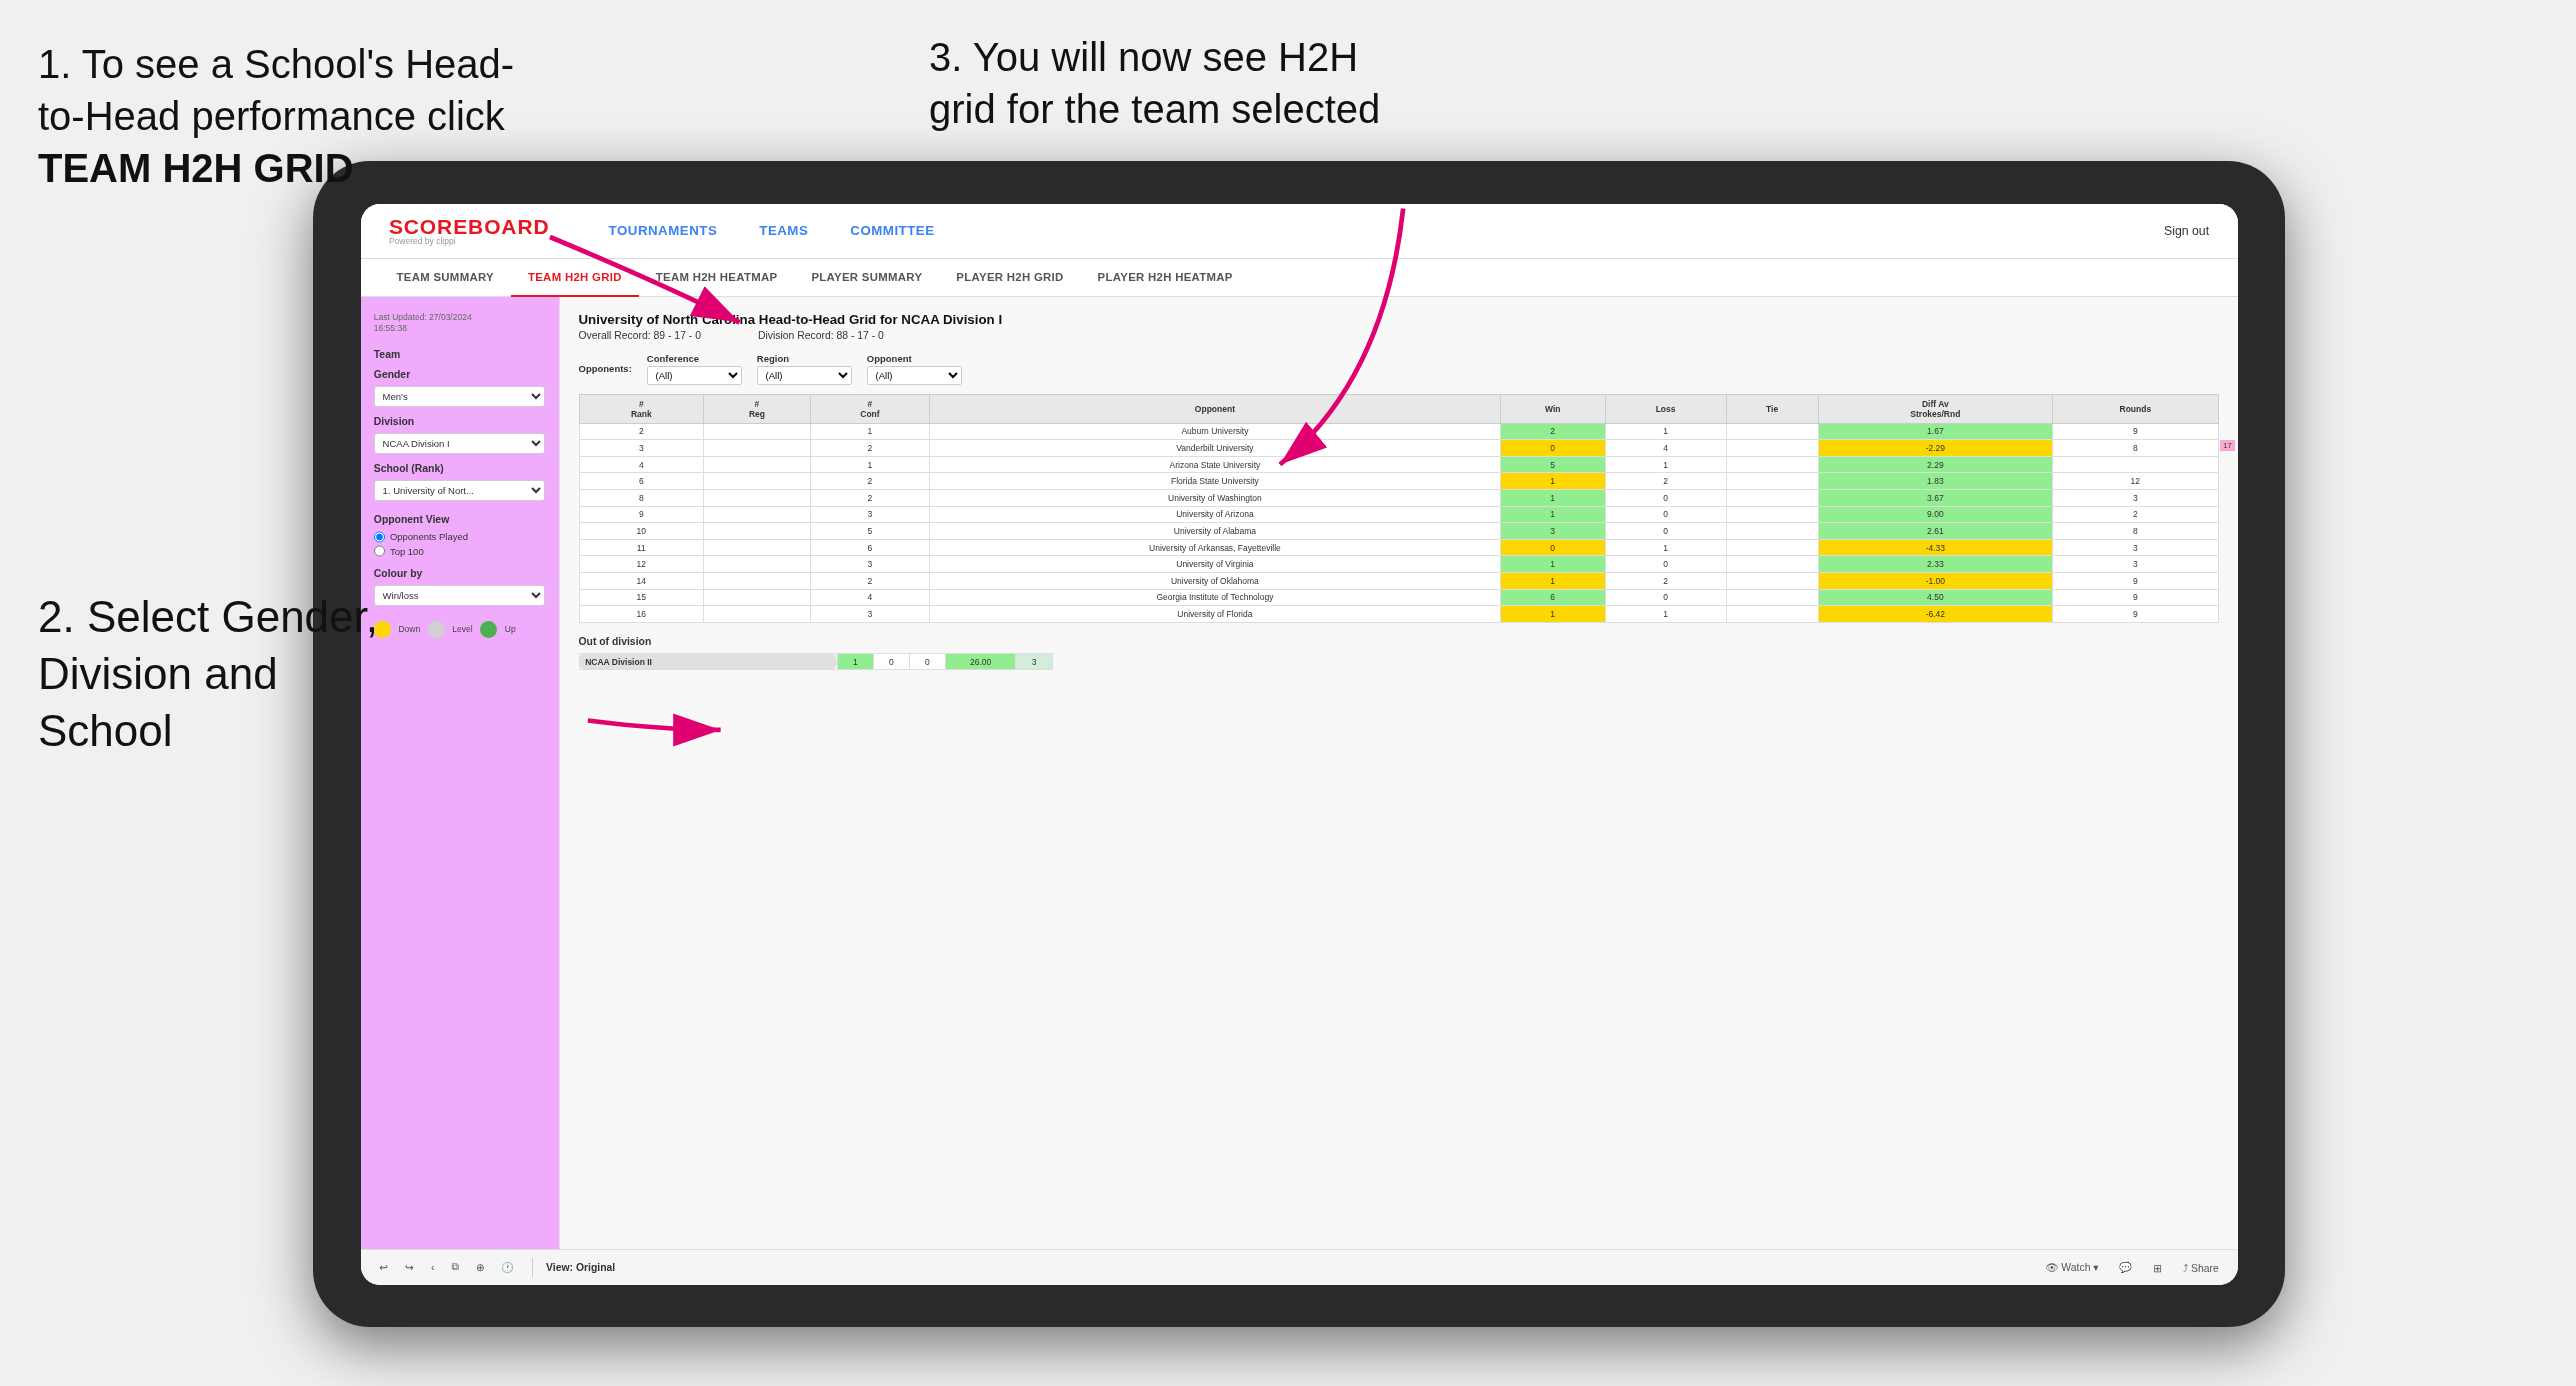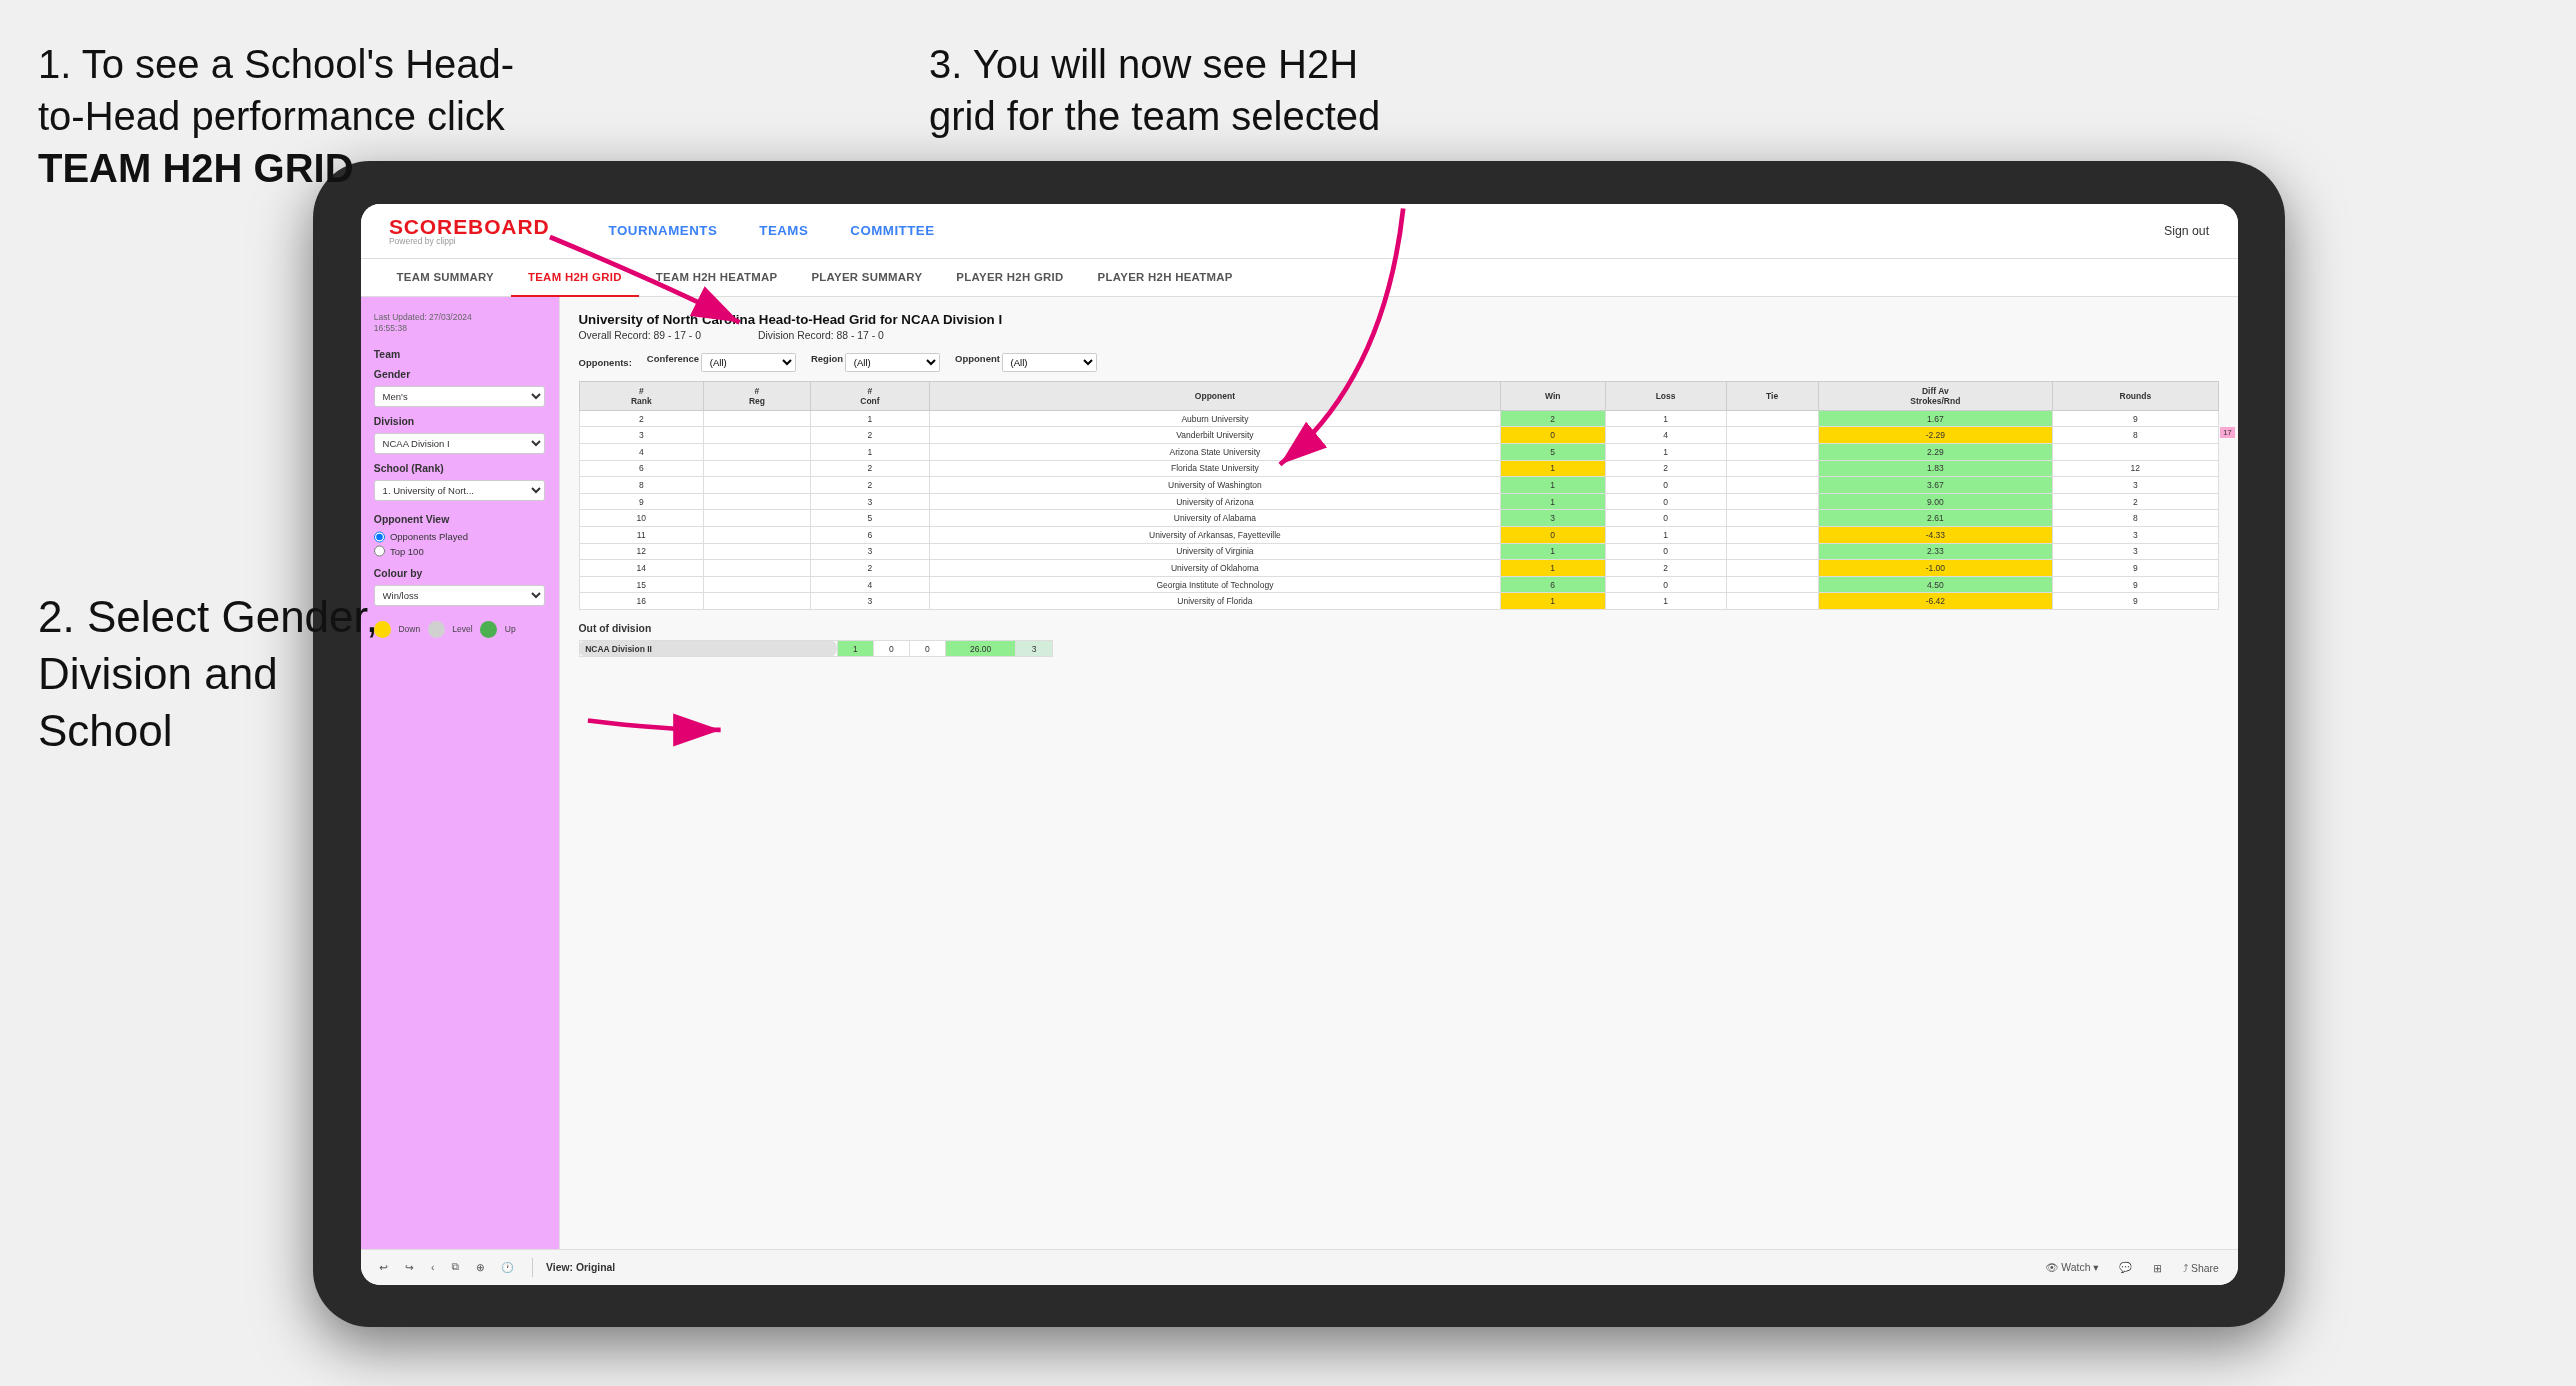--- a/index.html
+++ b/index.html
@@ -16,21 +16,21 @@
     .annotation {
       position: absolute;
       font-size: 40px;
       line-height: 1.3;
       color: #111;
     }
     .annotation strong { font-weight: 900; }
 
     #ann1 { top: 38px; left: 38px; width: 550px; }
     #ann2 { top: 588px; left: 38px; width: 455px; font-size: 44px; }
-    #ann3 { top: 38px; left: 929px; width: 645px; }
+    #ann3 { top: 31px; left: 929px; width: 645px; }
 
     
     .tablet-frame {
       position: absolute;
       left: 313px;
       top: 161px;
       width: 1972px;
       height: 1166px;
       background: #2a2a2a;
       border-radius: 57px;
@@ -219,20 +219,21 @@
     
     .filter-row {
       display: flex;
       gap: 15px;
       align-items: center;
       margin-bottom: 9.5px;
       font-size: 9.5px;
     }
     .filter-group {
       display: flex;
+      flex-direction: column;
       gap: 1.9px;
     }
     .filter-label { font-weight: 700; color: #333; font-size: 9.5px; }
     .filter-select {
       height: 19px;
       font-size: 9.5px;
       border: 0.9px solid #ccc;
       border-radius: 1.9px;
       padding: 0 3.8px;
       background: #fff;

